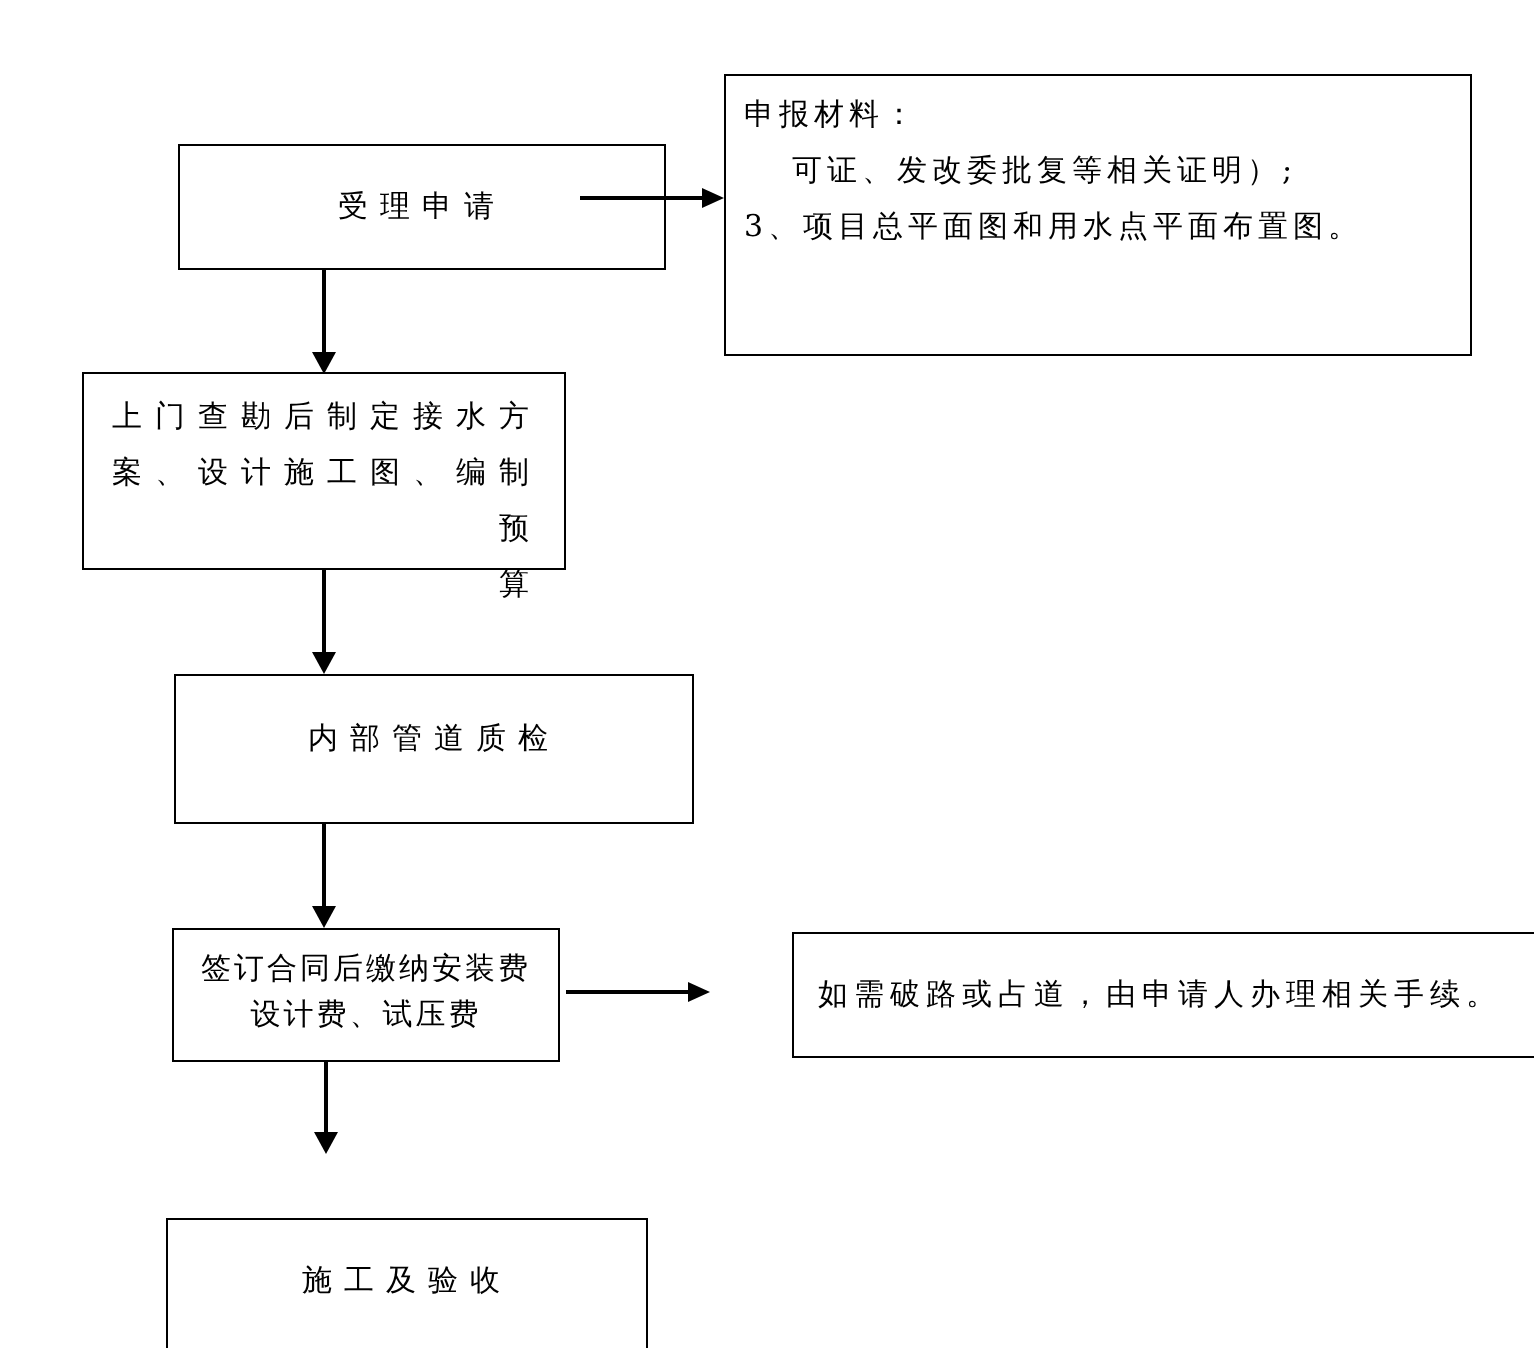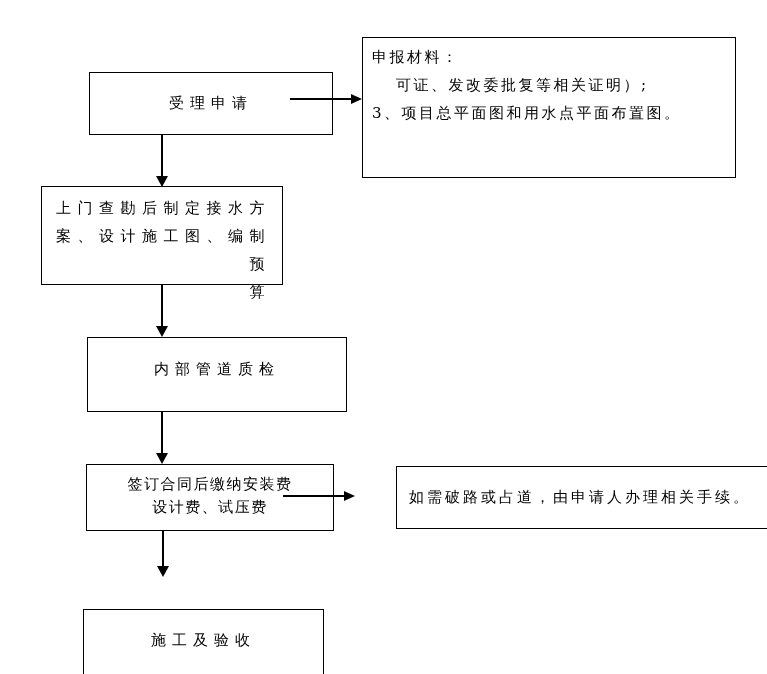--- a/index.html
+++ b/index.html
@@ -28,21 +28,21 @@
     align-items: center;
     justify-content: center;
     text-align: center;
     margin-left: 46px;
   }
   
   .box-accept       { left: 43px;  top: 72px;  width: 244px; height: 63px;  letter-spacing: 6px; }
   .box-survey       { left: 41px;  top: 186px; width: 242px; height: 99px;
                       padding: 7px 11px; line-height: 28px; letter-spacing: 6.5px; text-align: right; }
   .box-inspection   { left: 41px;  top: 337px; width: 260px; height: 75px;  letter-spacing: 6px; padding-bottom: 10px; }
-  .box-contract     { left: 40px;  top: 464px; width: 248px; height: 67px;  letter-spacing: 1.5px; line-height: 23px; padding-bottom: 4px; }
+  .box-contract     { left: 40px;  top: 464px; width: 194px; height: 67px;  letter-spacing: 1.5px; line-height: 23px; padding-bottom: 4px; }
   .box-construction { left: 37px;  top: 609px; width: 241px; height: 68px;  letter-spacing: 6px; padding-bottom: 6px; }
   
   .box-materials    { left: 362px; top: 37px;  width: 374px; height: 141px;
                       padding: 5px 8px 0 9px; line-height: 28px; letter-spacing: 2.5px; }
   .box-materials .indent { padding-left: 24px; }
   .box-road         { left: 356px; top: 466px; width: 376px; height: 63px;
                       display: flex; align-items: center; padding-left: 12px; letter-spacing: 3px; margin-left: 40px; }
   
   .vline { position: absolute; width: 2px; background: #000000; }
   .hline { position: absolute; height: 2px; background: #000000; }

